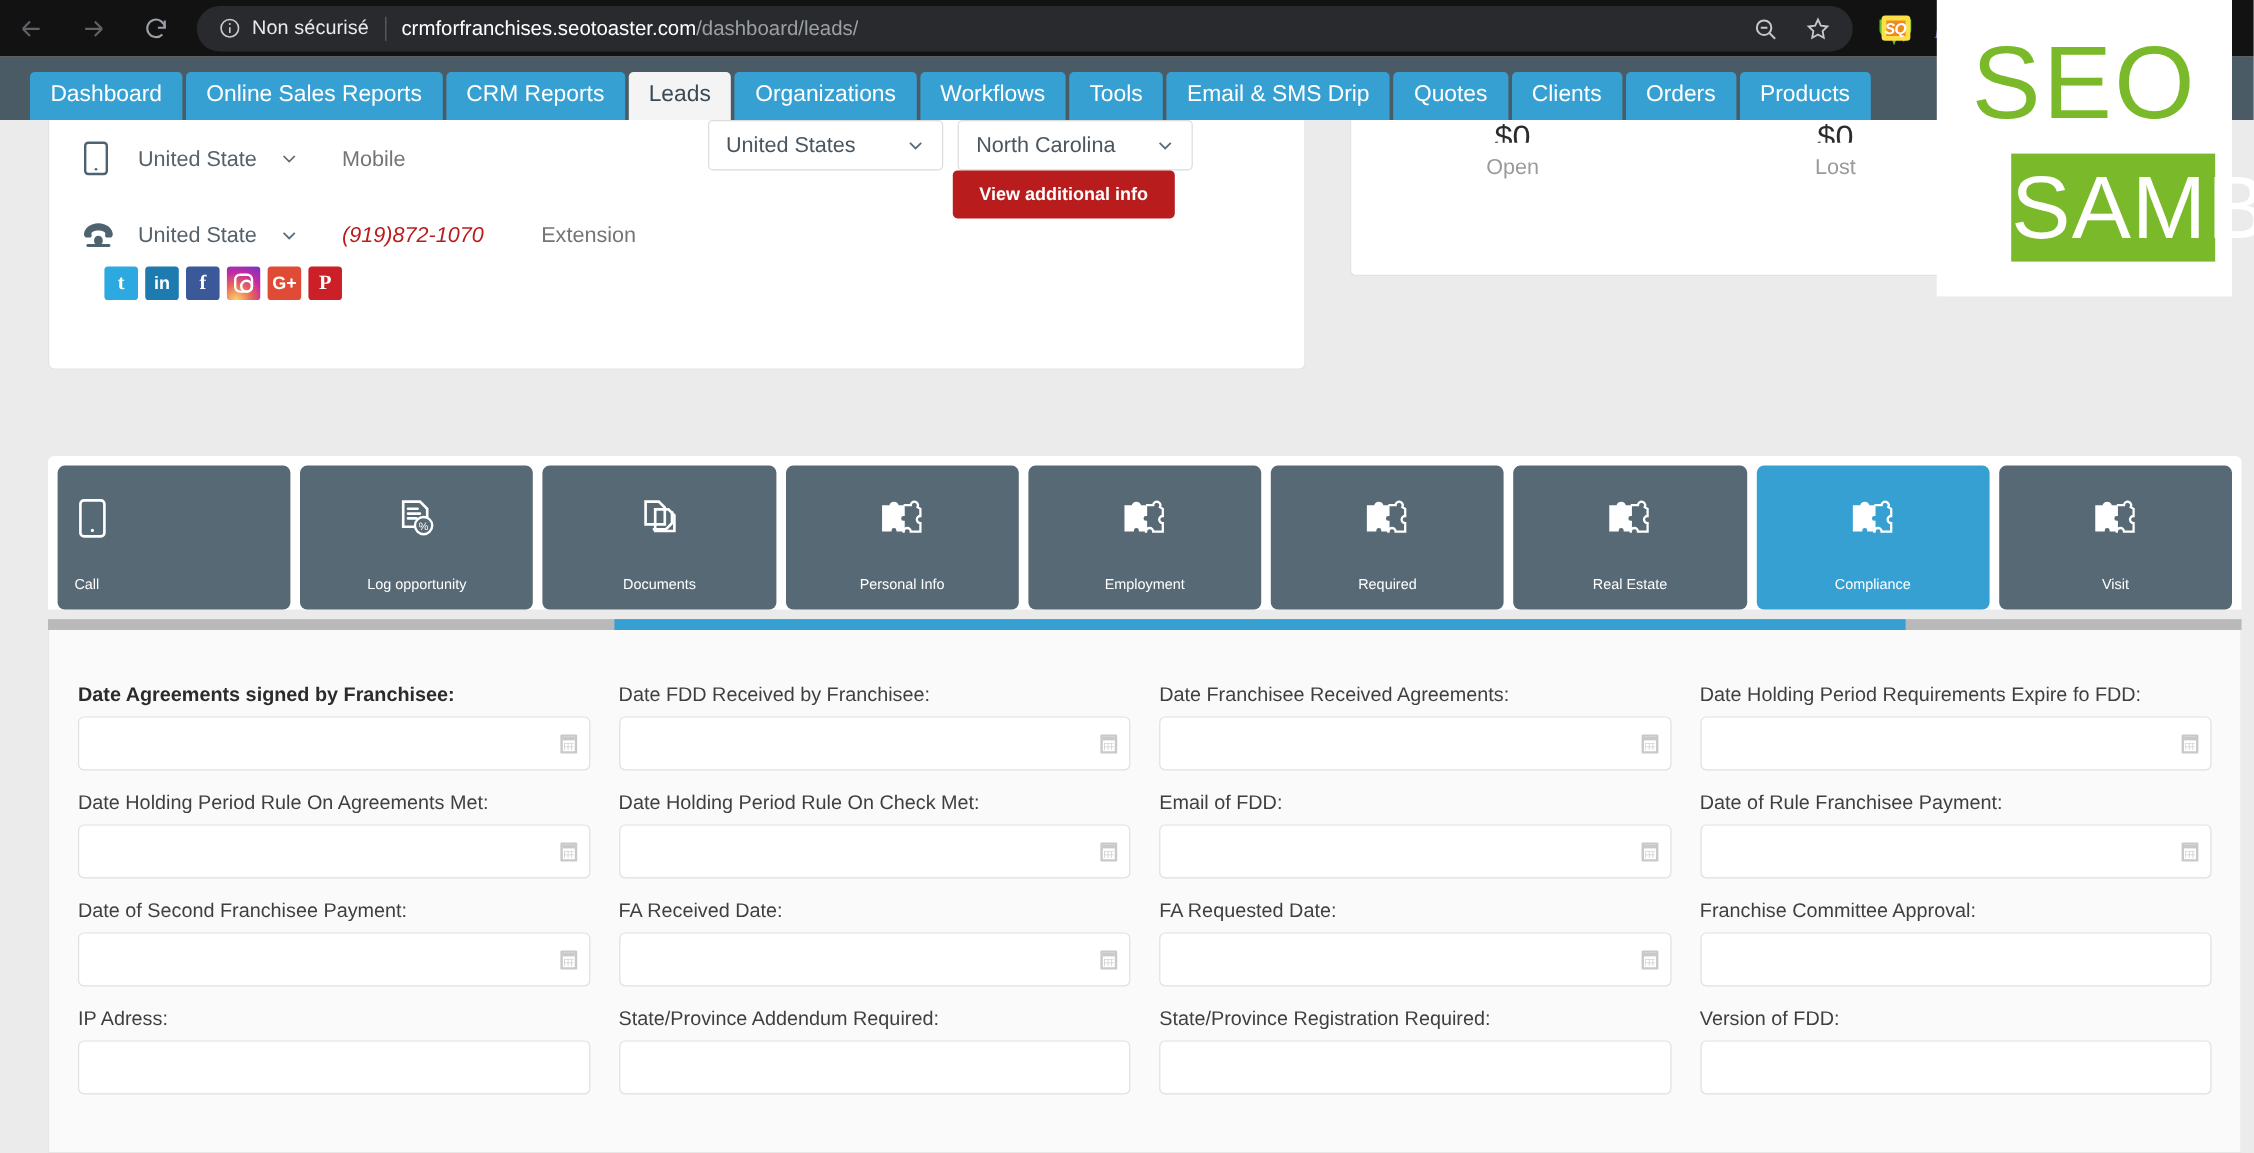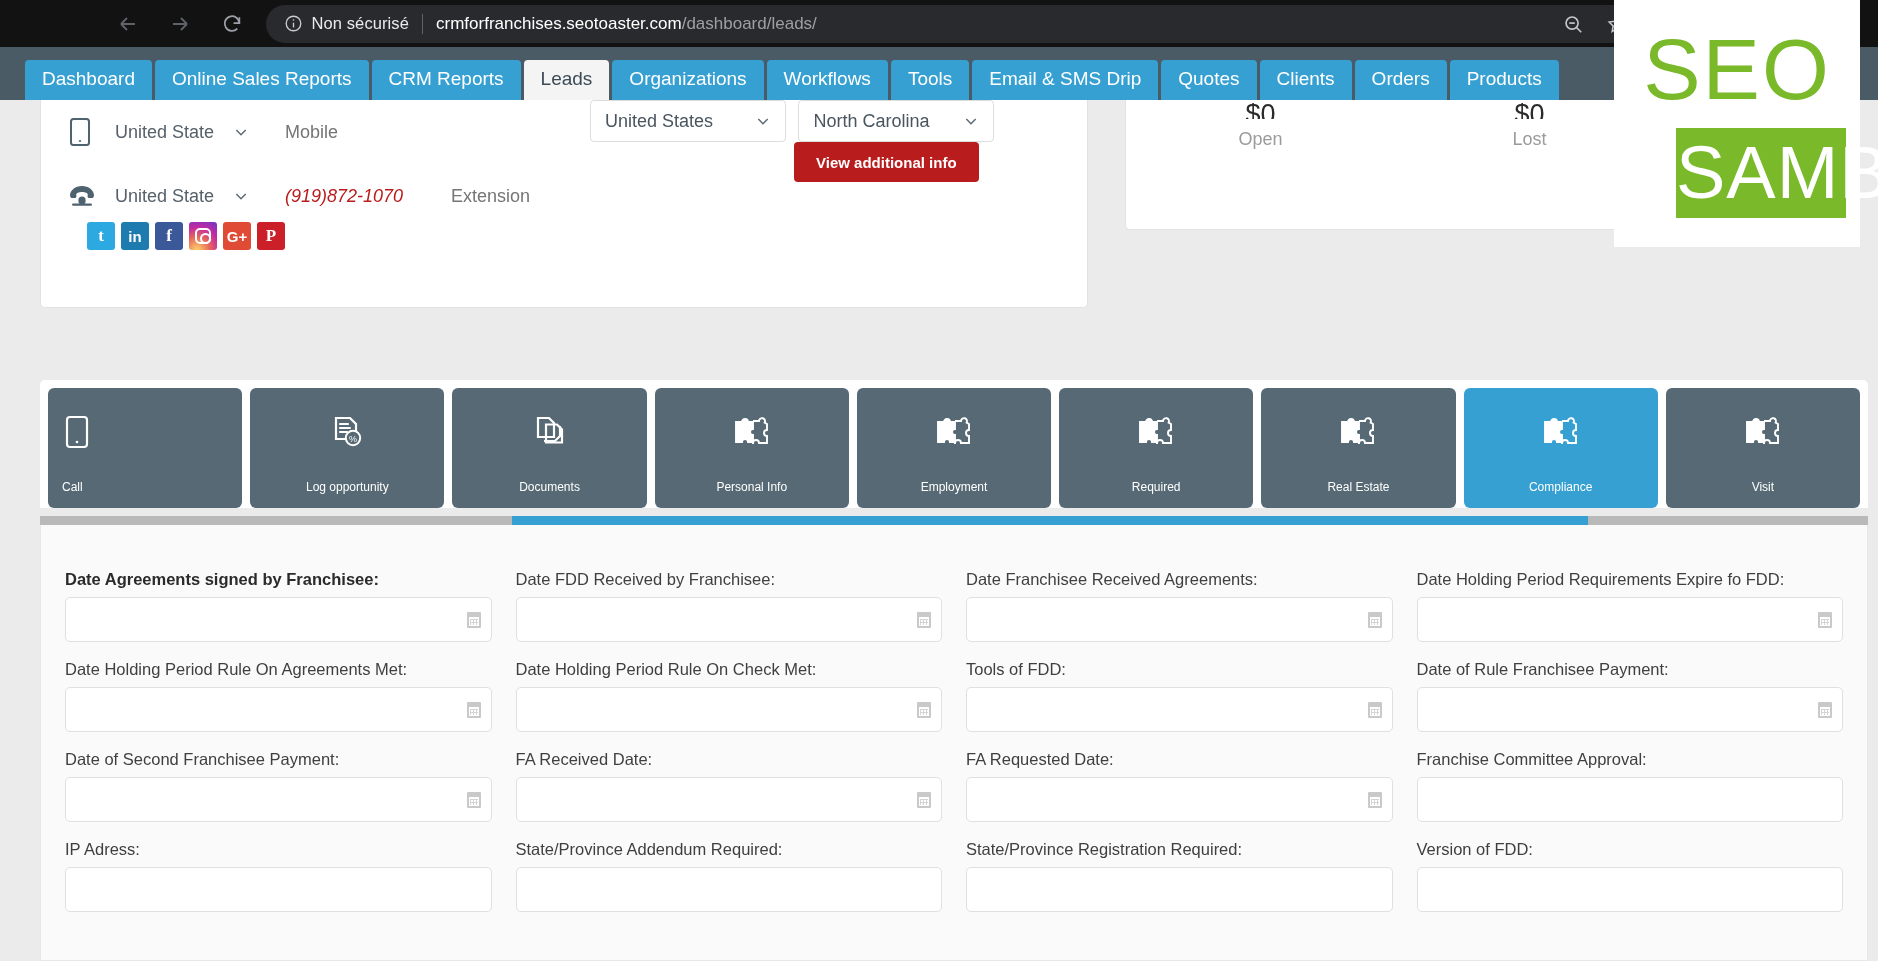--- a/index.html
+++ b/index.html
@@ -11,21 +11,20 @@
     overflow: hidden;
   }
 
   
   .browser-bar {
     position: absolute; top: 0; left: 0;
     width: 1878px; height: 47px;
     background: #121212;
     display: flex; align-items: center;
     z-index: 40;
-    justify-content: center;
   }
   .nav-btn {
     width: 52px; height: 47px;
     display: flex; align-items: center; justify-content: center;
     color: #9aa0a6;
   }
   .nav-btn svg { display:block; }
   .nav-btn.disabled { color: #5f6368; }
 
   .omnibox {
@@ -539,21 +538,21 @@
       <div class="frow">
         <div class="fcell">
           <label class="flabel">Date Holding Period Rule On Agreements Met:</label>
           <div class="fctrl"><input style="width: 100%; height: 100%; border: none; outline: none; background: transparent; padding: 0px 30px 0px 12px; font-size: 16px; font-family: &quot;Liberation Sans&quot;, sans-serif; color: rgb(51, 51, 51);"><span class="cal"></span></div>
         </div>
         <div class="fcell">
           <label class="flabel">Date Holding Period Rule On Check Met:</label>
           <div class="fctrl"><input style="width: 100%; height: 100%; border: none; outline: none; background: transparent; padding: 0px 30px 0px 12px; font-size: 16px; font-family: &quot;Liberation Sans&quot;, sans-serif; color: rgb(51, 51, 51);"><span class="cal"></span></div>
         </div>
         <div class="fcell">
-          <label class="flabel">Tools of FDD:</label>
+          <label class="flabel">Email of FDD:</label>
           <div class="fctrl"><input style="width: 100%; height: 100%; border: none; outline: none; background: transparent; padding: 0px 30px 0px 12px; font-size: 16px; font-family: &quot;Liberation Sans&quot;, sans-serif; color: rgb(51, 51, 51);"><span class="cal"></span></div>
         </div>
         <div class="fcell">
           <label class="flabel">Date of Rule Franchisee Payment:</label>
           <div class="fctrl"><input style="width: 100%; height: 100%; border: none; outline: none; background: transparent; padding: 0px 30px 0px 12px; font-size: 16px; font-family: &quot;Liberation Sans&quot;, sans-serif; color: rgb(51, 51, 51);"><span class="cal"></span></div>
         </div>
       </div>
       <div class="frow">
         <div class="fcell">
           <label class="flabel">Date of Second Franchisee Payment:</label>

